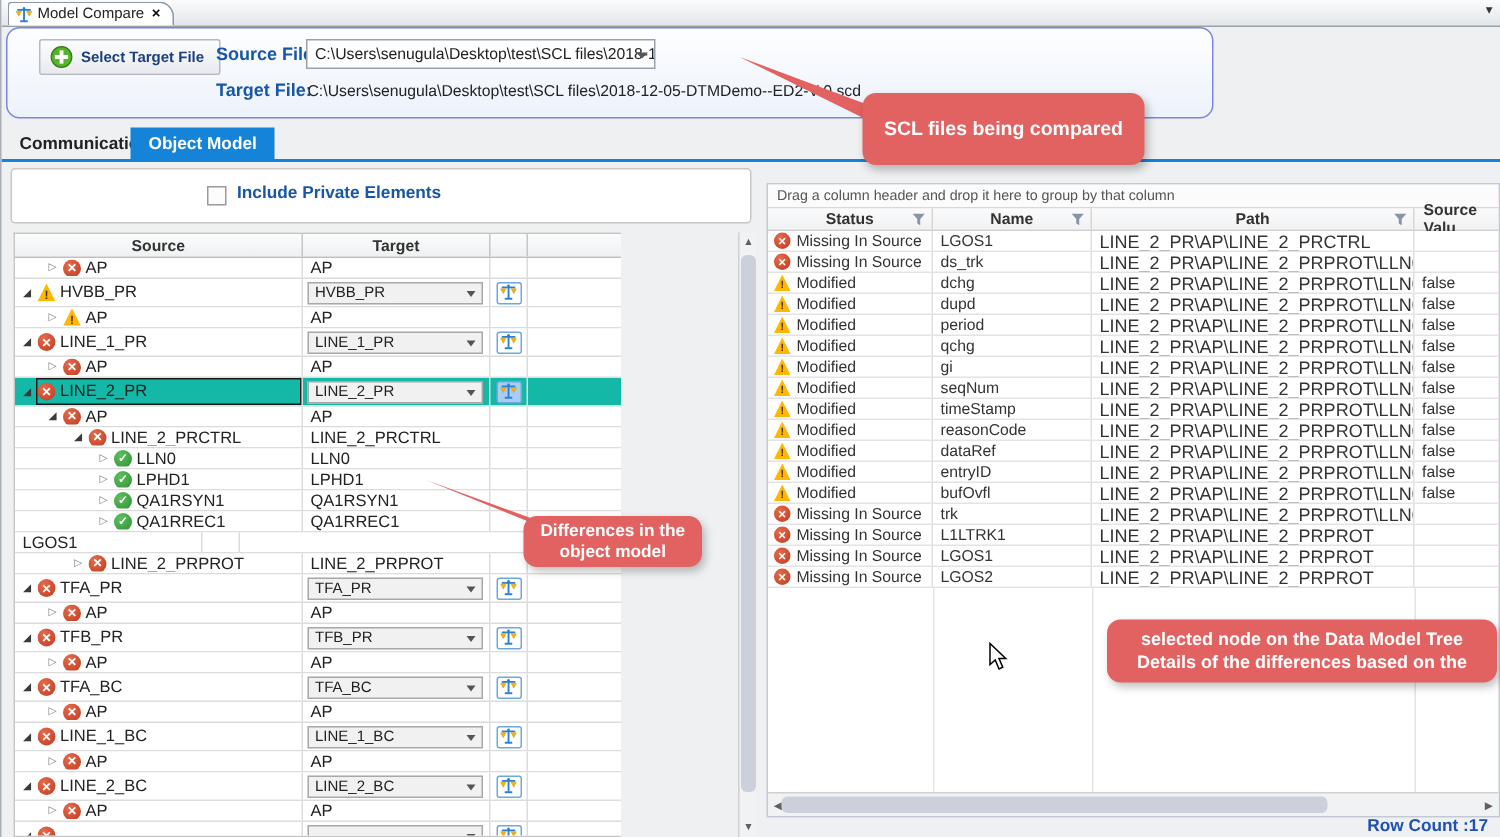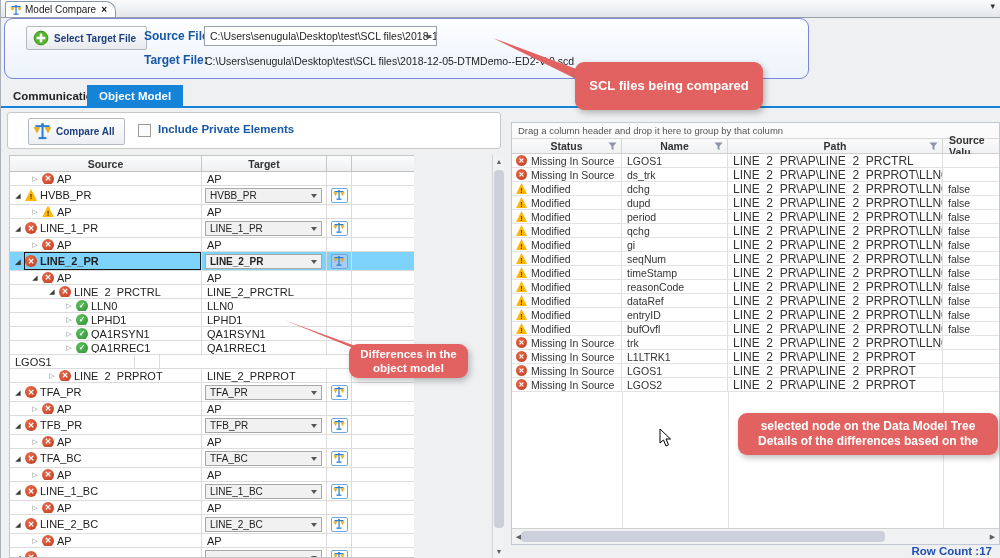--- a/index.html
+++ b/index.html
@@ -55,21 +55,21 @@
 
   
   .ltable { position:absolute; left:8px; top:155px; width:405px; height:403px;
             background:#fff; border:1px solid #c6c6c6; border-right:none; overflow:hidden; }
   .lhead { display:flex; height:16px; background:linear-gradient(#fcfcfc,#eef0f2);
            border-bottom:1px solid #bfbfbf; font-size:10.5px; font-weight:bold; color:#333; }
   .lhead div { border-right:1px solid #c6c6c6; display:flex; align-items:center; justify-content:center;}
   .lc-src { width:192px; } .lc-tgt { width:125px; } .lc-btn { width:25px; } .lc-rest { flex:1; border-right:none !important;}
   .lrow { display:flex; height:14px; border-bottom:1px solid #dcdcdc; background:#fff; font-size:11px; }
   .lrow.tall { height:19px; }
-  .lrow.sel { background:#7dd3fc;font-weight:bold; }
+  .lrow.sel { background:#14b8a6; }
   .lrow .cell { border-right:1px solid #dcdcdc; display:flex; align-items:center; height:100%; overflow:hidden;}
   .lrow .src { width:192px; }
   .lrow .tgt { width:125px; padding-left:5px; }
   .lrow .btnc { width:25px; justify-content:center; }
   .lrow .rest { flex:1; border-right:none; }
   .exp { width:12px; flex:0 0 12px; text-align:center; font-size:7px; color:#808080; line-height:1;}
   .exp.expanded { color:#3a3a3a; }
   .cellbox { display:flex; align-items:center; gap:3px; flex:1; height:100%;
              border:1px solid transparent; overflow:hidden; white-space:nowrap;}
   .lrow.sel .cellbox { border-color:#1a1a1a; }
@@ -182,31 +182,20 @@
   <div class="target-value">C:\Users\senugula\Desktop\test\SCL files\2018-12-05-DTMDemo--ED2-V 0.scd</div>
 </div>
 
 <div class="pagetabs">
   <div class="ptab inactive">Communication</div>
   <div class="ptab active">Object Model</div>
 </div>
 <div class="blue-line"></div>
 
 <div class="left-card">
-  <div class="btn-compare">
-    <span class="icon-svg"><svg width="19" height="19" viewBox="0 0 24 24">
-          <rect x="3" y="4" width="18" height="2.4" fill="#2a7fd4"></rect>
-          <rect x="10.8" y="3" width="2.5" height="16.5" fill="#2a7fd4"></rect>
-          <rect x="7" y="19" width="10" height="2.6" fill="#2a7fd4"></rect>
-          <circle cx="12" cy="3" r="1.7" fill="#2a7fd4"></circle>
-          <path d="M1.5 7 h7 l-3.5 6.5 z" fill="#f5b40a" stroke="#c88f00" stroke-width="0.6"></path>
-          <path d="M15.5 7 h7 l-3.5 6.5 z" fill="#f5b40a" stroke="#c88f00" stroke-width="0.6"></path>
-        </svg></span>
-    <span>Compare All</span>
-  </div>
   <div class="chk"></div>
   <div class="chk-label">Include Private Elements</div>
 </div>
 
 <div class="ltable">
   <div class="lhead">
     <div class="lc-src">Source</div>
     <div class="lc-tgt">Target</div>
     <div class="lc-btn"></div>
     <div class="lc-rest"></div>

